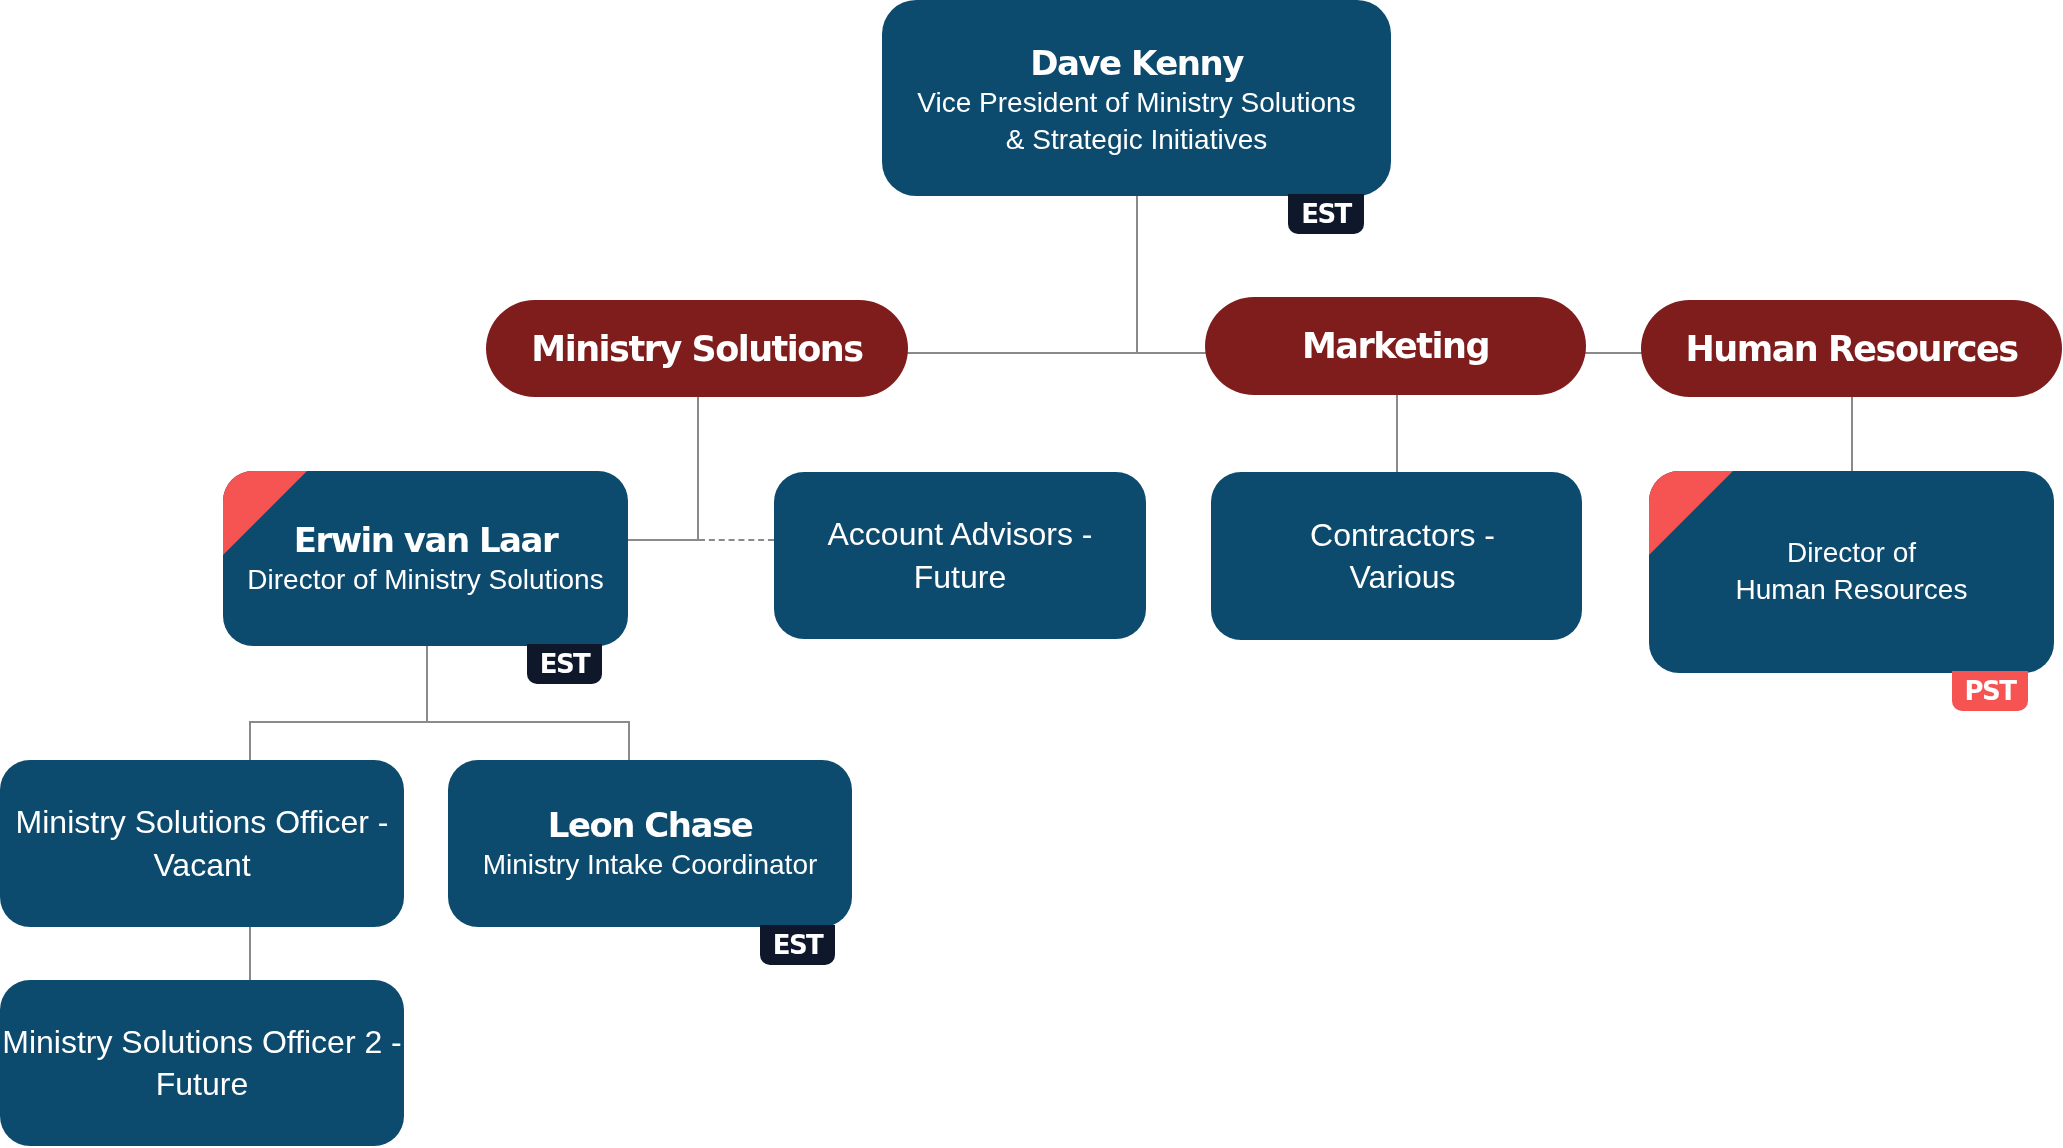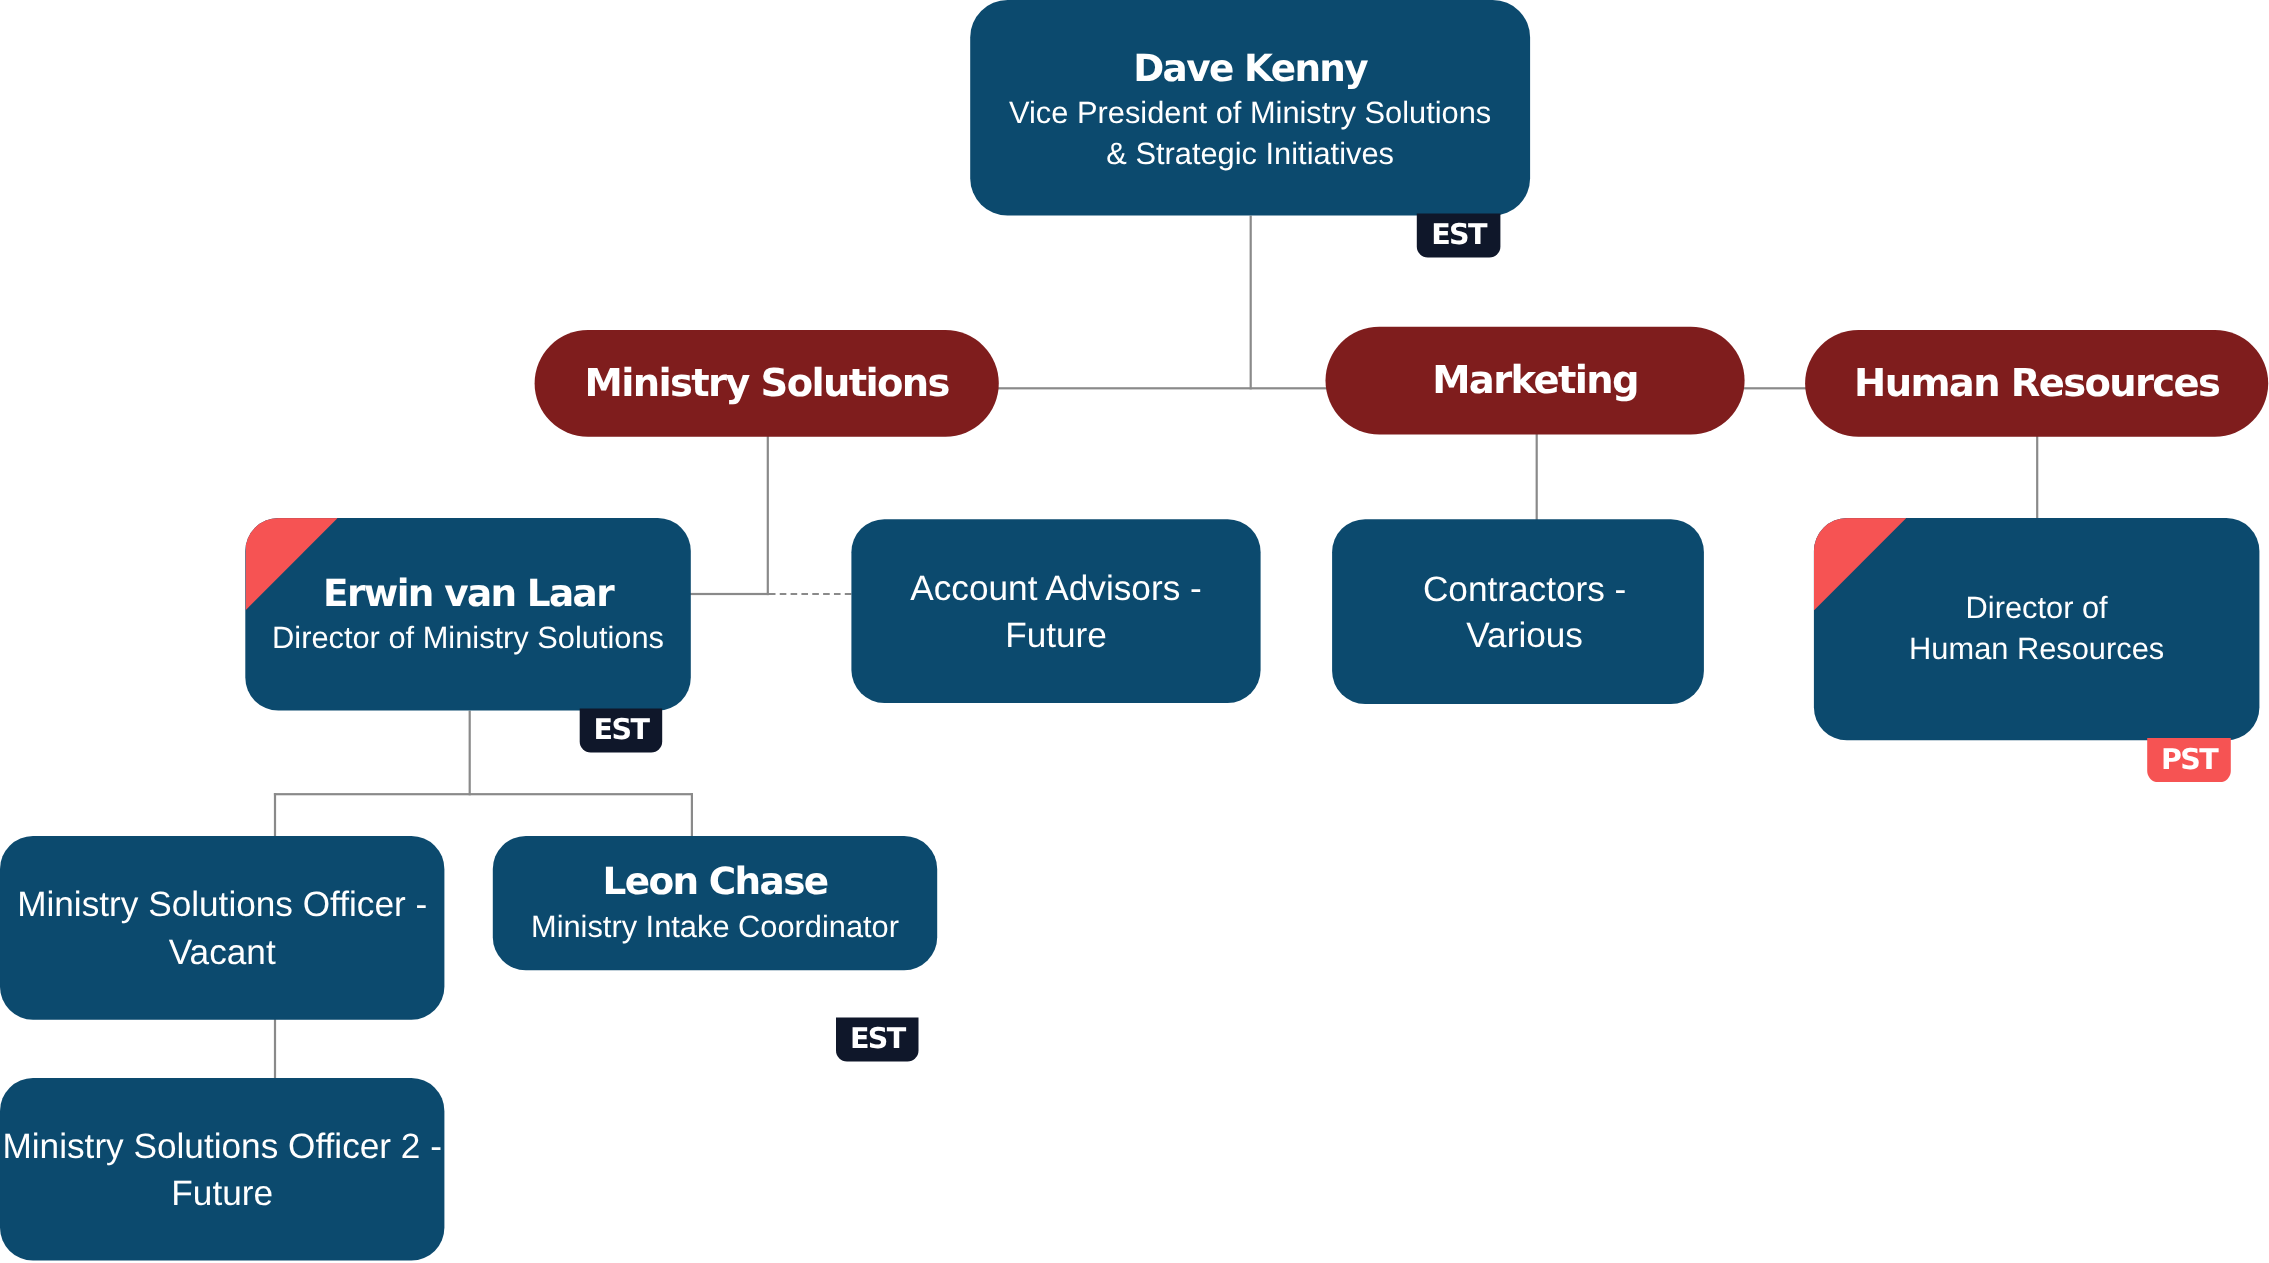--- a/index.html
+++ b/index.html
@@ -65,38 +65,38 @@
   <div class="name">Erwin van Laar</div>
   <div class="title">Director of Ministry Solutions</div>
 </div>
 <div class="badge est" style="left:527px; top:644px; width:75px; height:40px;">EST</div>
 
 <div class="card" style="left:774px; top:472px; width:372px; height:167px;">
   <div class="role">Account Advisors -
 Future</div>
 </div>
 
-<div class="card" style="left:1211px; top:472px; width:338px; height:168px;padding-left:12px;">
+<div class="card" style="left:1211px; top:472px; width:371px; height:168px;padding-left:12px;">
   <div class="role">Contractors -
 Various</div>
 </div>
 
 <div class="card" style="left:1649px; top:471px; width:405px; height:202px;">
   <div class="corner"></div>
   <div class="title">Director of
 Human Resources</div>
 </div>
 <div class="badge pst" style="left:1952px; top:671px; width:76px; height:40px;">PST</div>
 
 <div class="card" style="left:0px; top:760px; width:404px; height:167px;">
   <div class="role">Ministry Solutions Officer -
 Vacant</div>
 </div>
 
-<div class="card" style="left:448px; top:760px; width:404px; height:122px;">
+<div class="card" style="left:448px; top:760px; width:404px; height:167px;">
   <div class="name">Leon Chase</div>
   <div class="title">Ministry Intake Coordinator</div>
 </div>
 <div class="badge est" style="left:760px; top:925px; width:75px; height:40px;">EST</div>
 
 <div class="card" style="left:0px; top:980px; width:404px; height:166px;">
   <div class="role">Ministry Solutions Officer 2 -
 Future</div>
 </div>
 

